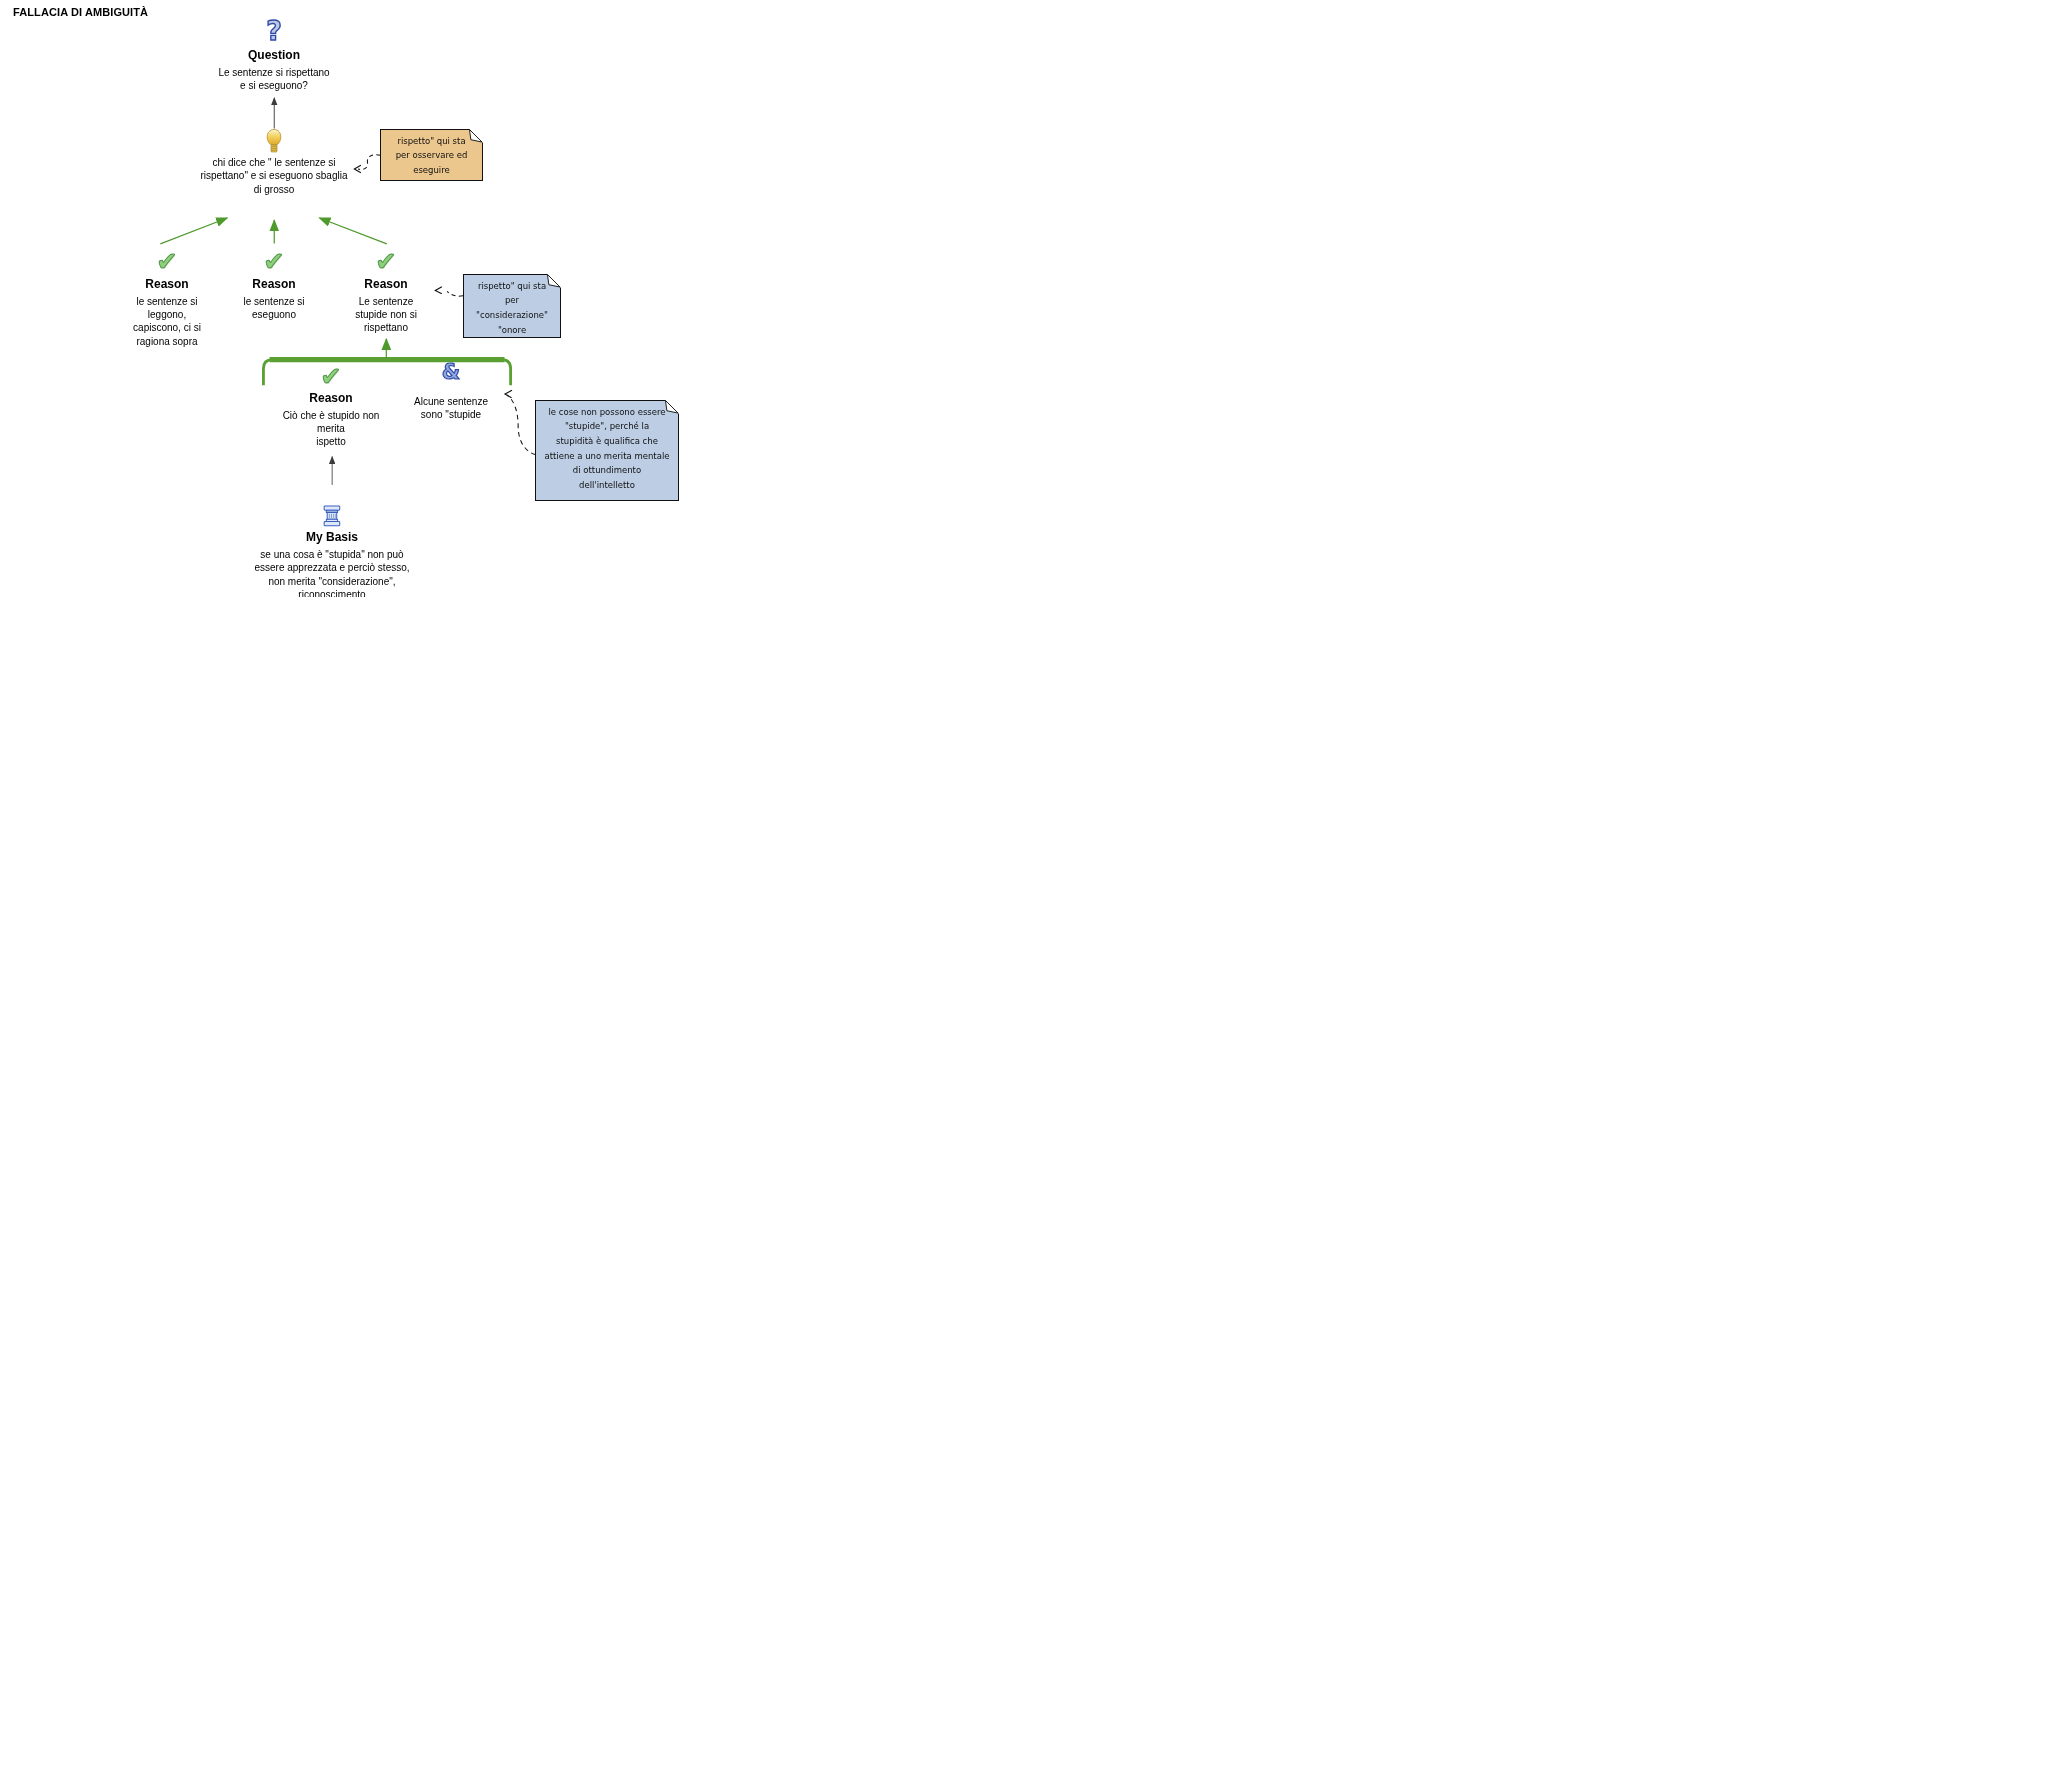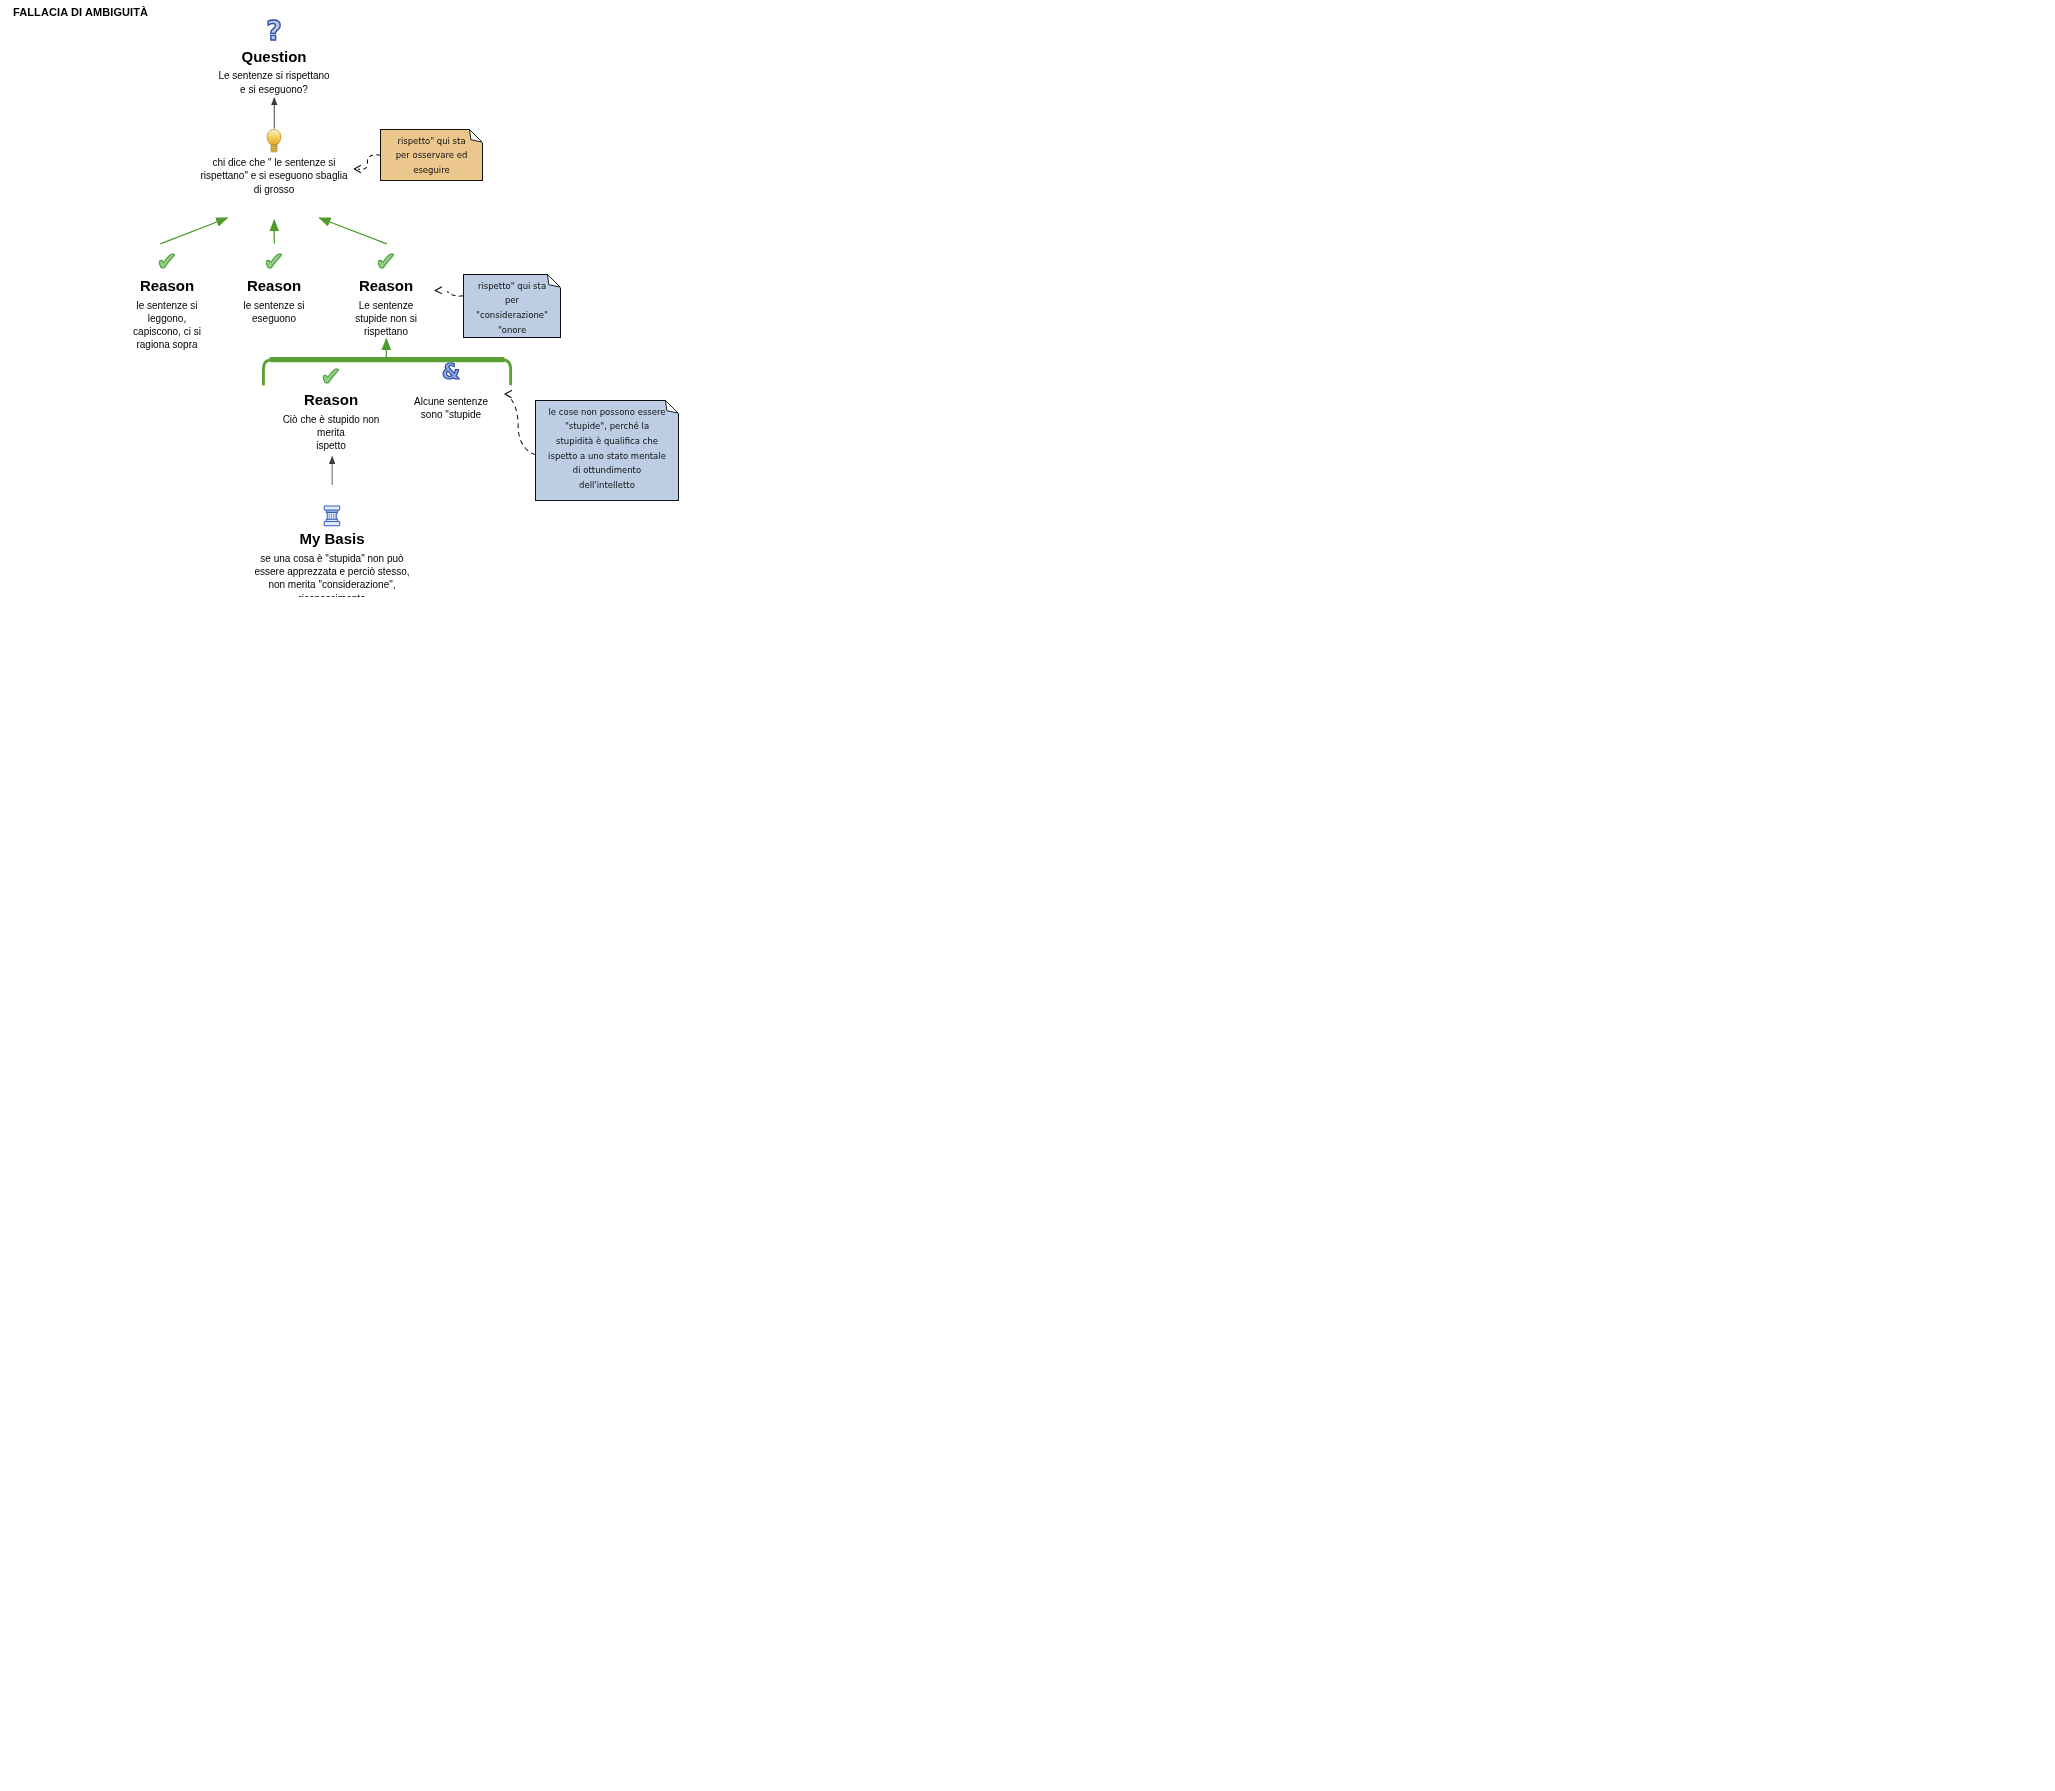--- a/index.html
+++ b/index.html
@@ -3,21 +3,21 @@
 <meta charset="utf-8">
 <style>
   html,body{margin:0;padding:0;background:#fff;}
   .canvas{position:relative;width:686px;height:597px;background:#fff;overflow:hidden;
           font-family:"Liberation Sans",sans-serif;color:#111;}
   .overlay{position:absolute;left:0;top:0;pointer-events:none;}
   .page-title{position:absolute;left:13px;top:5.7px;font-size:11px;font-weight:bold;
               letter-spacing:0.1px;color:#000;}
   .node{position:absolute;transform:translateX(-50%);text-align:center;width:max-content;}
   .pre{white-space:pre-line;}
-  .nlabel{font-size:15px;font-weight:bold;line-height:1.25;color:#000;}
+  .nlabel{font-size:12px;font-weight:bold;line-height:1.25;color:#000;}
   .ntext{font-size:10px;line-height:1.32;color:#000;margin-top:2.8px;}
   .icon{display:block;line-height:1;margin:0 auto;}
   .qmark{font-size:27px;font-weight:800;font-family:"DejaVu Sans",sans-serif;
          color:#bdc8e2;-webkit-text-stroke:1.4px #2f4ba8;}
   .amp{font-size:21px;font-weight:800;font-family:"DejaVu Sans",sans-serif;
        color:#93a8dd;-webkit-text-stroke:1.2px #2f4ba8;}
   .check{font-size:25.4px;font-family:"DejaVu Sans",sans-serif;color:#8fd07e;
          -webkit-text-stroke:0.9px #44913a;text-shadow:0.5px 0.9px 0.9px rgba(40,90,30,.35);}
   .note{position:absolute;border:0.9px solid #111;padding:3.8px 2.8px 1.9px 2.8px;box-sizing:border-box;
         font-family:"DejaVu Sans",sans-serif;text-align:center;}
@@ -168,21 +168,21 @@
   </div>
 
   <div class="note note-blue" style="left:535px;top:400px;width:144px;height:101px;">
     <svg class="fold" width="14" height="14" viewBox="0 0 30 30">
       <path d="M0,0 L30,0 L30,30 Z" fill="#ffffff"></path>
       <path d="M1,1 L28,28 L4,23 Z" fill="#ffffff" stroke="#111" stroke-width="2" stroke-linejoin="round"></path>
     </svg>
     <div class="note-text pre">le cose non possono essere
 "stupide", perché la
 stupidità è qualifica che
-ispetto a uno stato mentale
+attiene a uno merita mentale
 di ottundimento
 dell'intelletto</div>
   </div>
 
   <div class="node" style="left:332px;top:505px;">
     <svg class="icon" width="19" height="21.7" viewBox="0 0 44 50">
       <g fill="#dfe8f6" stroke="#3a5fc0" stroke-width="2.4" stroke-linejoin="round">
         <rect x="4" y="2" width="36" height="10" rx="2"></rect>
         <rect x="9" y="12" width="26" height="5"></rect>
         <rect x="11" y="17" width="22" height="16"></rect>

